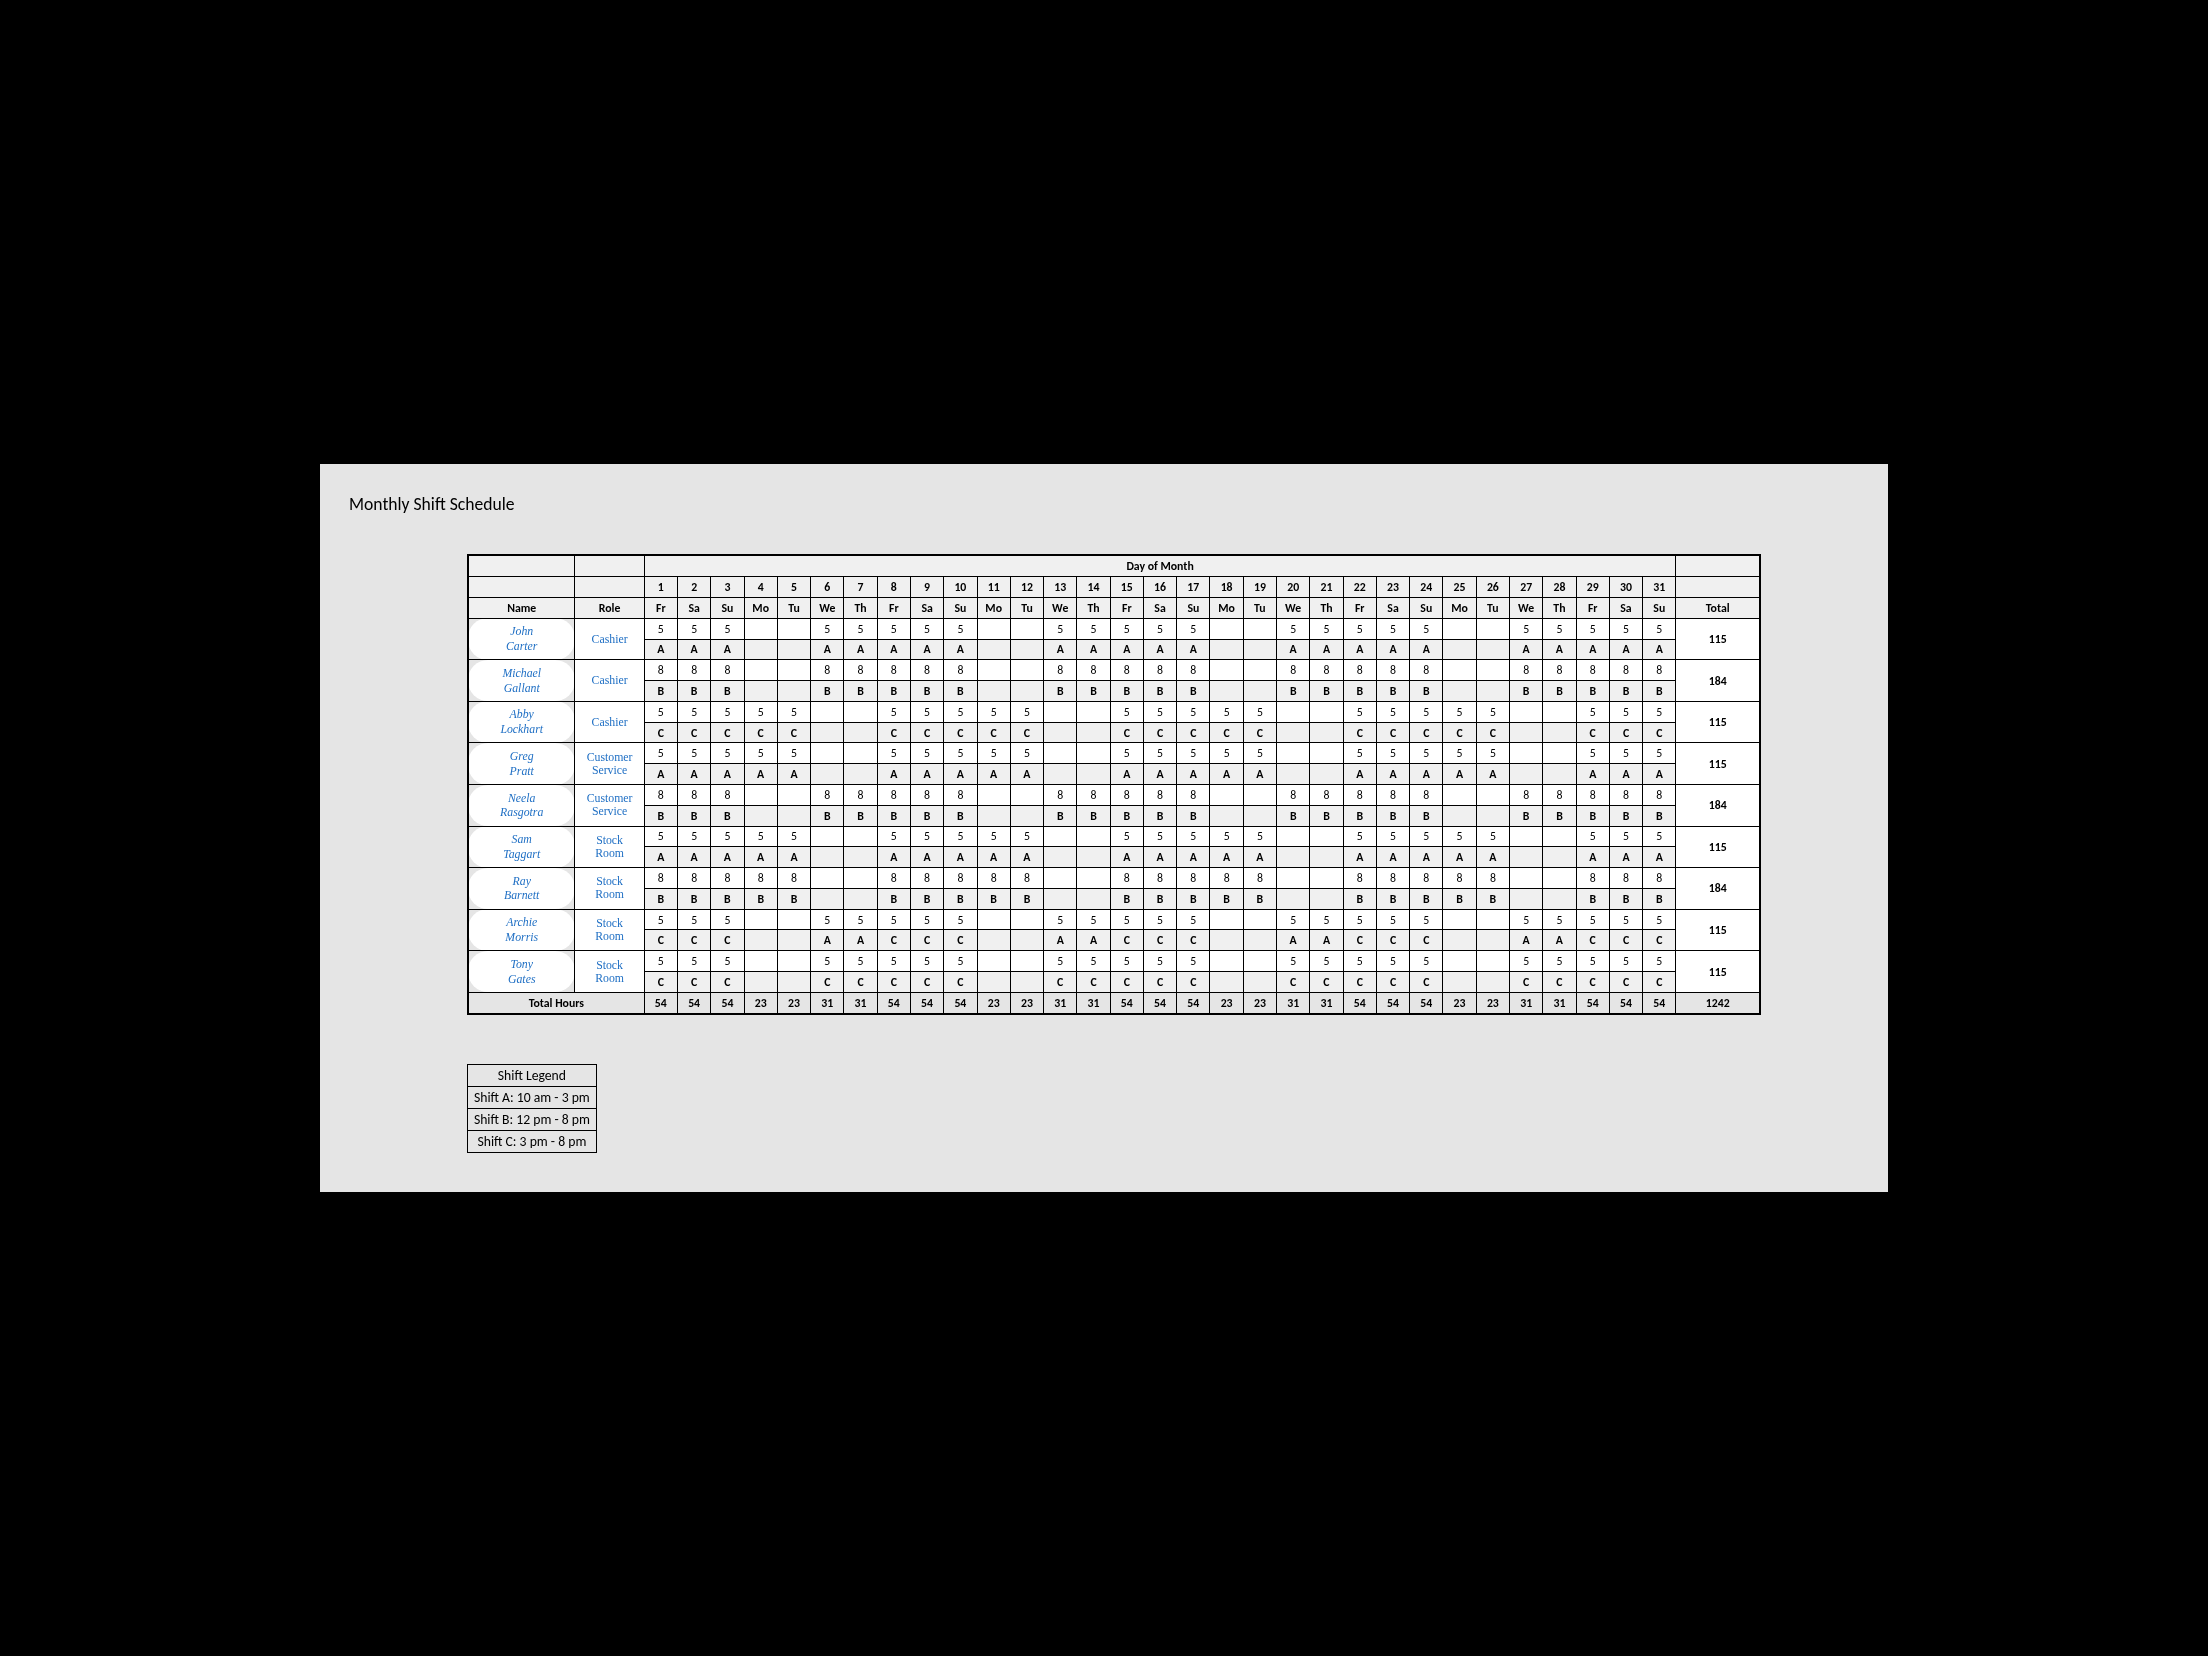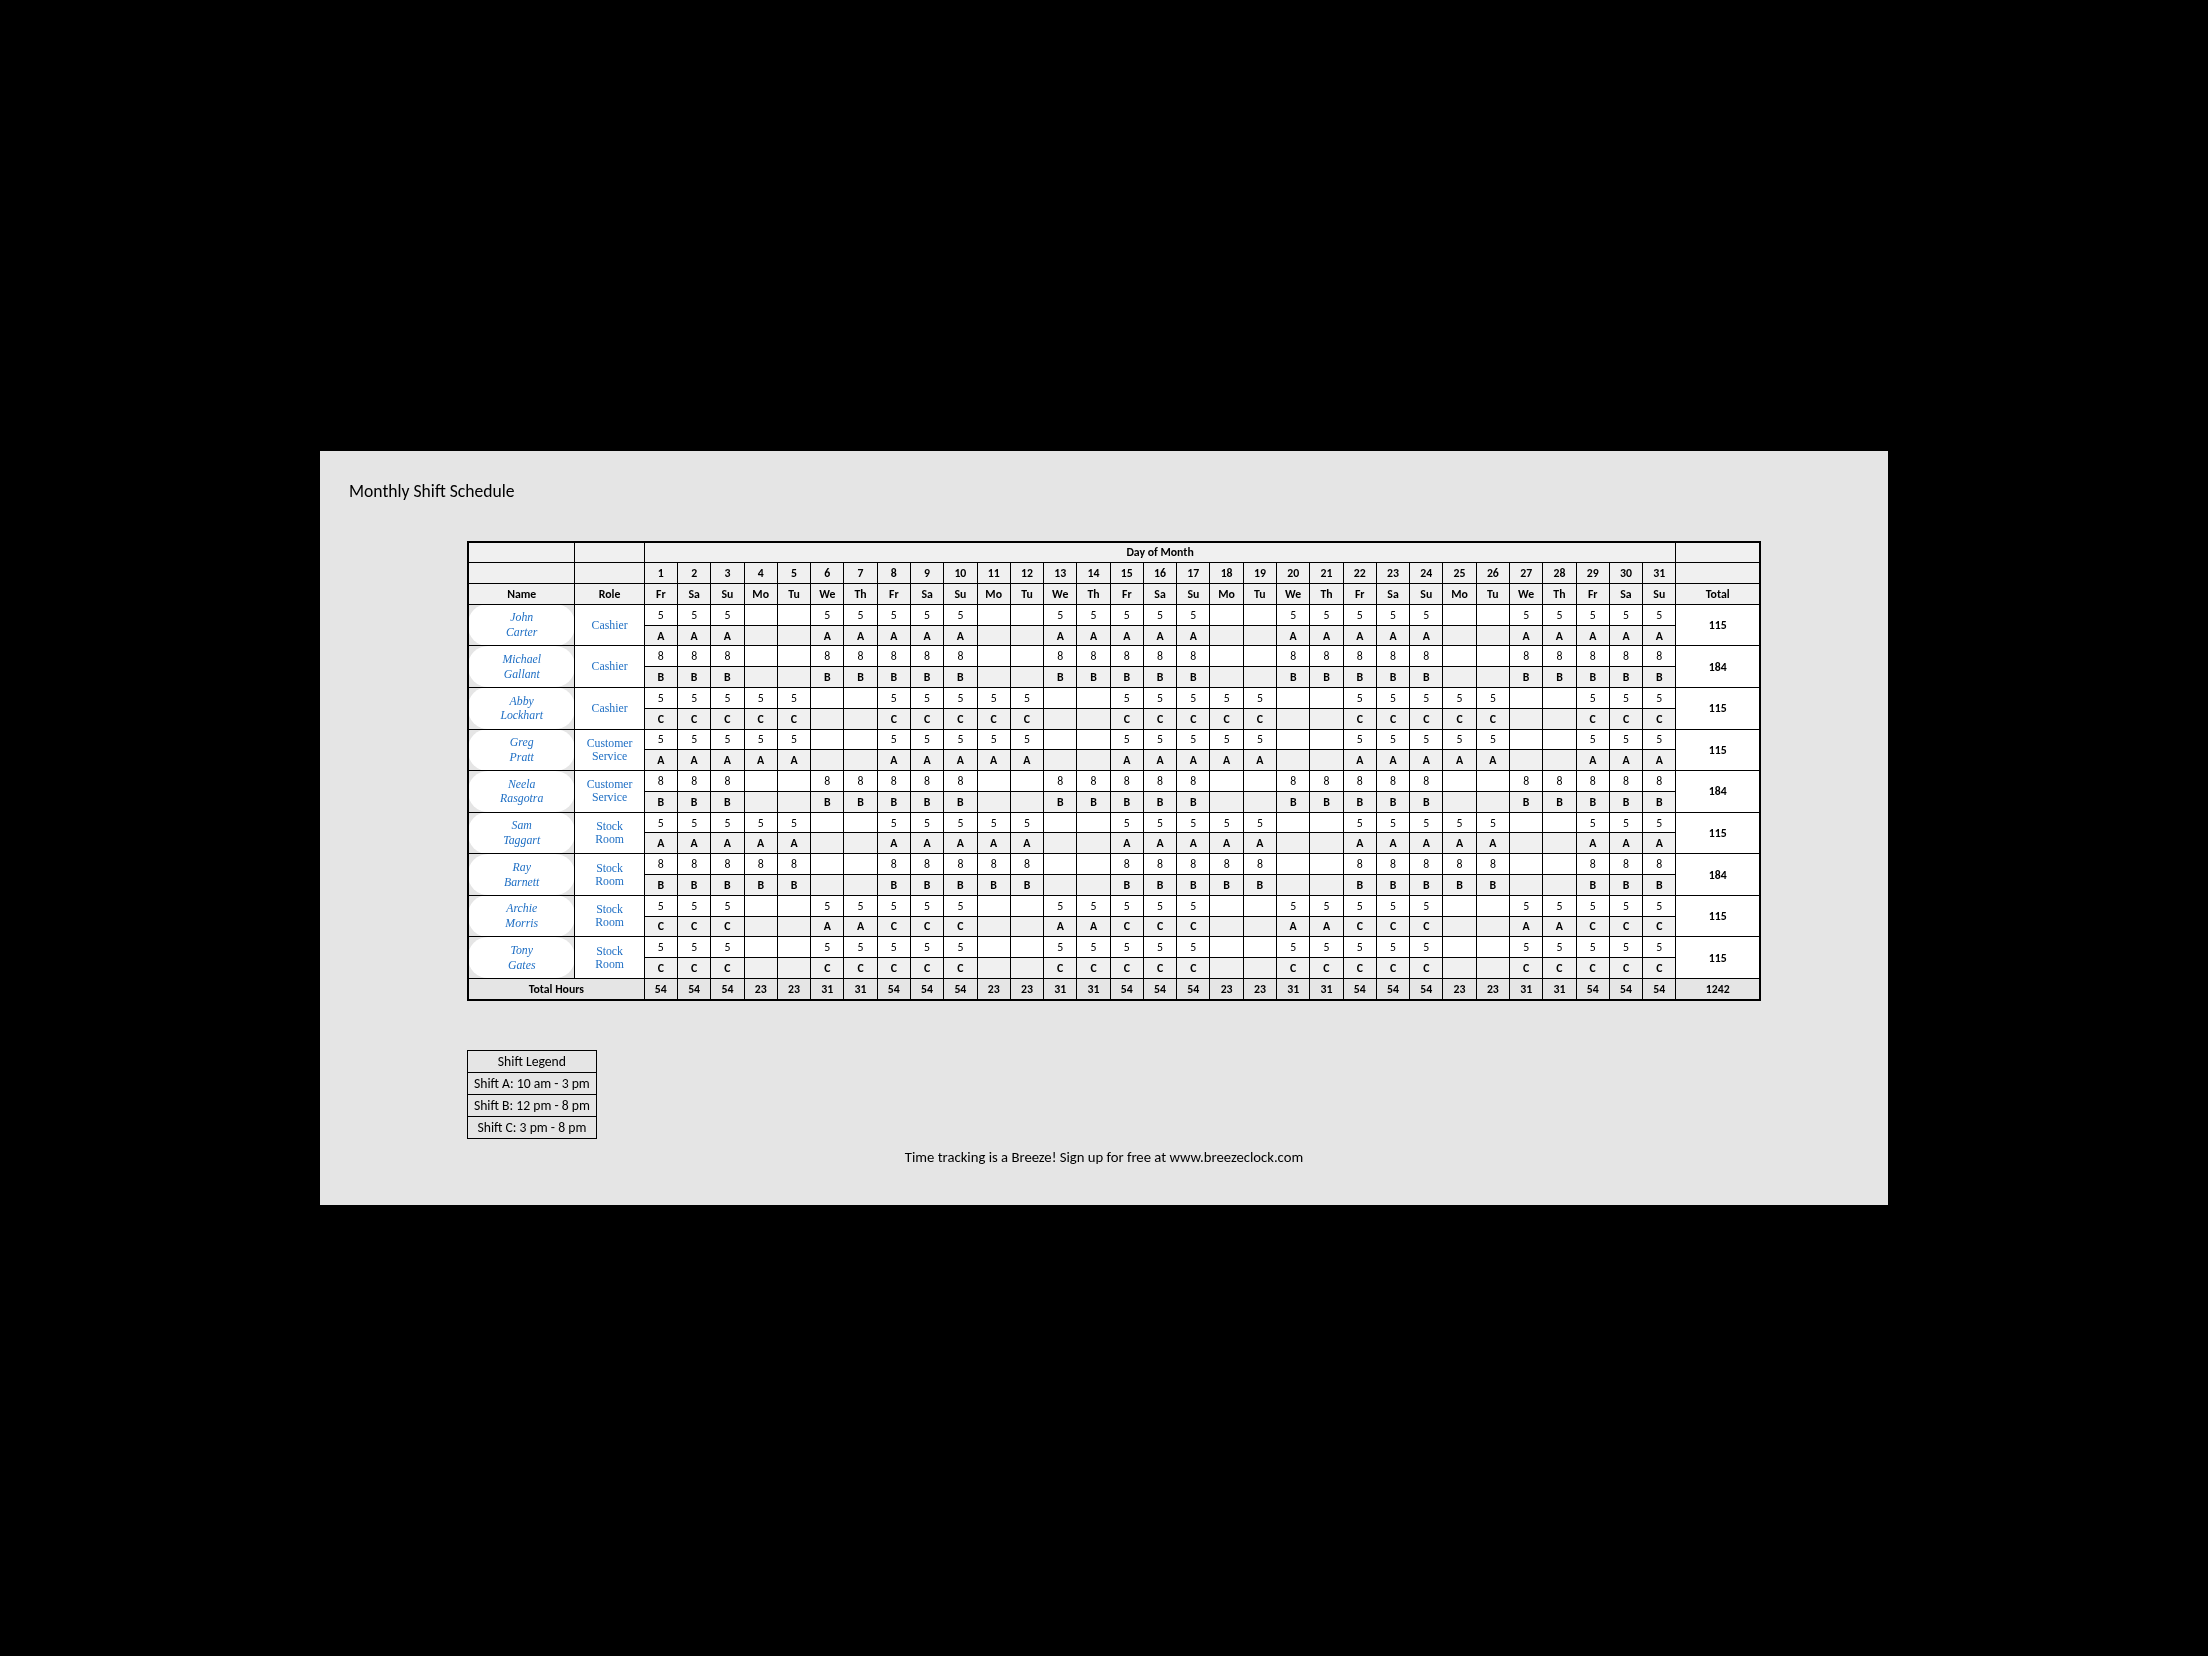--- a/index.html
+++ b/index.html
@@ -907,16 +907,15 @@
           <td class="total-cell">54</td>
           <td class="total-cell">54</td>
           <td class="total-cell">54</td>
           <td class="total-cell">1242</td>
         </tr>
       </tbody>
   </table>
 
   <div class="legend" id="legend"><div class="legend-row">Shift Legend</div><div class="legend-row">Shift A: 10 am - 3 pm</div><div class="legend-row">Shift B: 12 pm - 8 pm</div><div class="legend-row">Shift C: 3 pm - 8 pm</div></div>
 
-  <div class="footer">Time tracking is a Breeze! Sign up for free at www.breezeclock.com</div>
 
 </div>
 
 
 </body></html>

